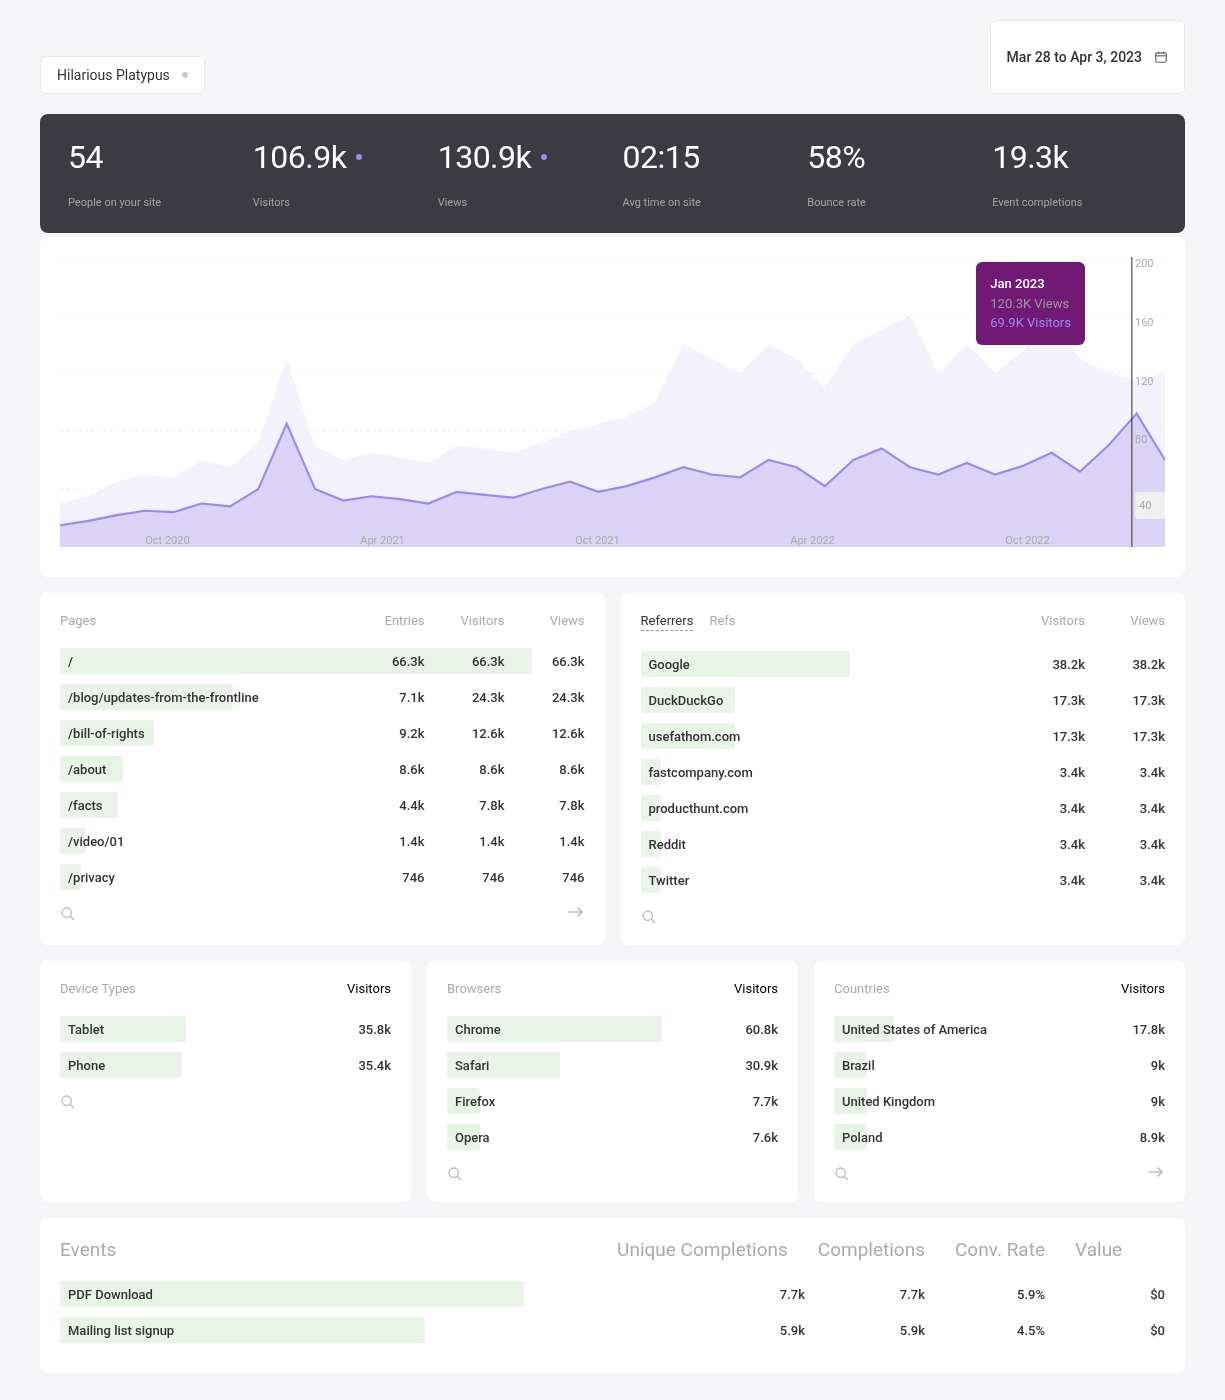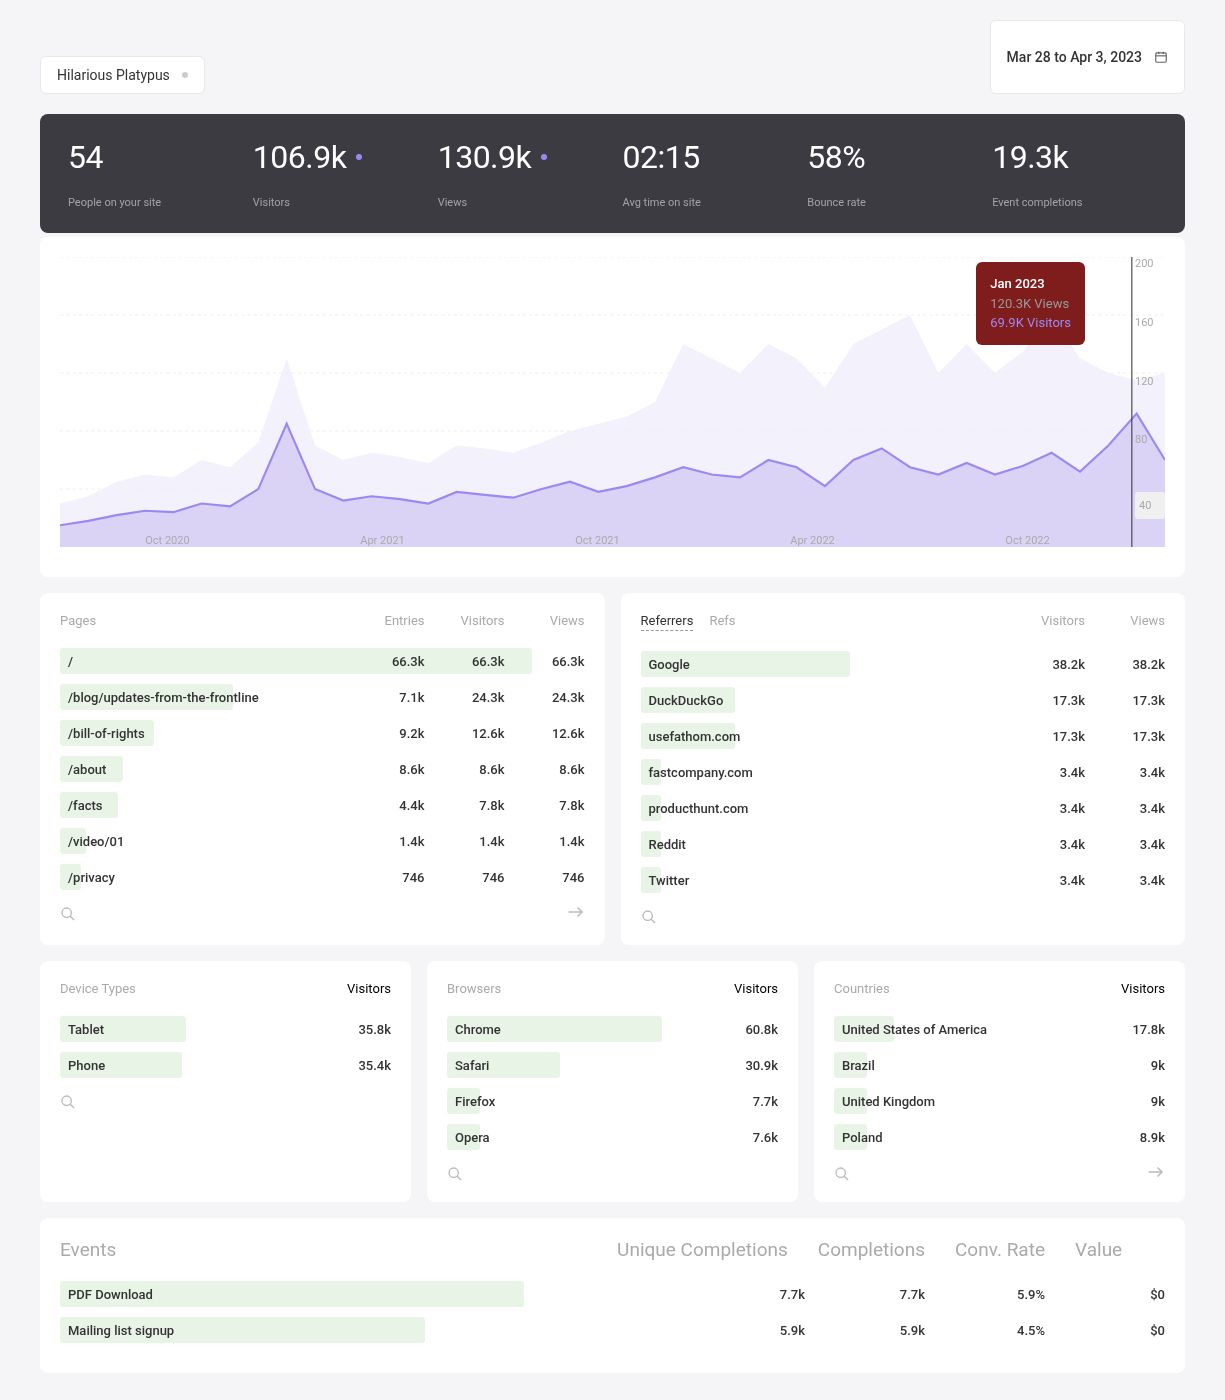--- a/index.html
+++ b/index.html
@@ -11,21 +11,21 @@
 .date-select{background:#fff;border:1px solid #e8e8e8;border-radius:6px;padding:28px 16px;display:flex;align-items:center;gap:12px;cursor:pointer;font-size:14px;color:#333;font-weight:500}
 .cal-icon{display:inline-block;width:14px;height:14px}
 .stats-bar{background:#3d3b42;border-radius:8px;padding:24px 28px;display:grid;grid-template-columns:repeat(6,1fr);gap:20px;margin-bottom:4px}
 .stat{color:#fff}
 .stat-value{font-size:32px;font-weight:400;letter-spacing:-0.5px;display:flex;align-items:center;gap:10px}
 .stat-label{font-size:11px;color:#a3a3a3;margin-top:20px}
 .purple-dot{width:6px;height:6px;border-radius:50%;background:#9d88f2;display:inline-block}
 .chart-card{background:#fff;border-radius:8px;padding:20px 20px 30px 20px;margin-bottom:16px;position:relative}
 .chart-area{position:relative;height:290px}
 .chart-svg{width:100%;height:100%}
-.chart-tooltip{position:absolute;top:5px;right:80px;background:#7f1d1d;color:#fff;padding:12px 14px;border-radius:6px;font-size:13px;line-height:1.5}
+.chart-tooltip{position:absolute;top:5px;right:80px;background:#701a75;color:#fff;padding:12px 14px;border-radius:6px;font-size:13px;line-height:1.5}
 .tooltip-title{color:#fff;font-weight:500}
 .tooltip-views{color:#999}
 .tooltip-visitors{color:#9d88f2}
 .chart-yaxis{position:absolute;right:0;top:0;bottom:28px;width:30px;display:flex;flex-direction:column;justify-content:space-between;font-size:11px;color:#aaa;text-align:left}
 .chart-xaxis{position:absolute;left:0;right:30px;bottom:0;display:flex;justify-content:space-around;font-size:11px;color:#aaa}
 .y-tick-40{background:#f0f0f0;padding:7px 4px;border-radius:3px}
 .panels-row{display:grid;grid-template-columns:1fr 1fr;gap:16px;margin-bottom:16px}
 .panels-row-3{display:grid;grid-template-columns:1fr 1fr 1fr;gap:16px;margin-bottom:16px}
 .panel{background:#fff;border-radius:8px;padding:20px}
 .panel-header{display:flex;justify-content:space-between;margin-bottom:20px;font-size:13px}

